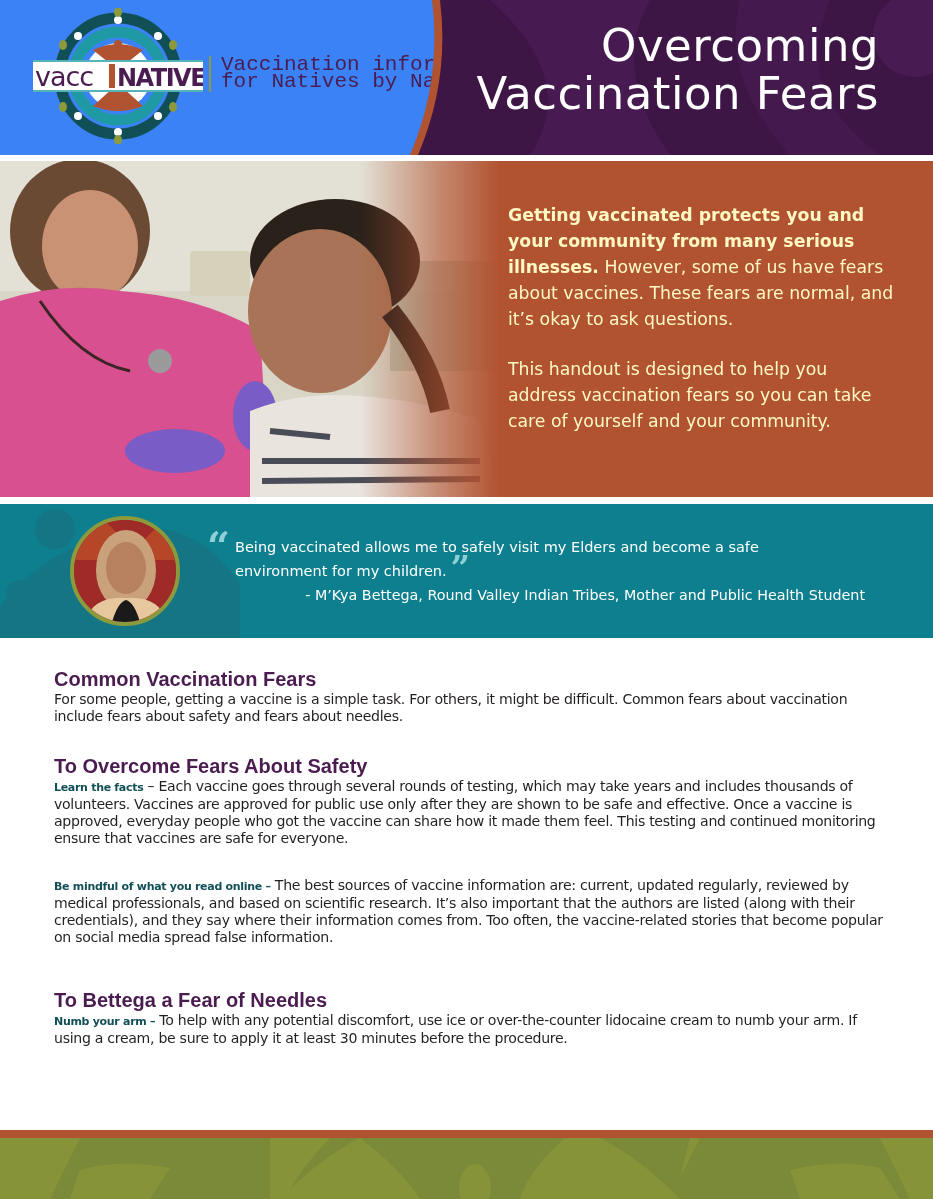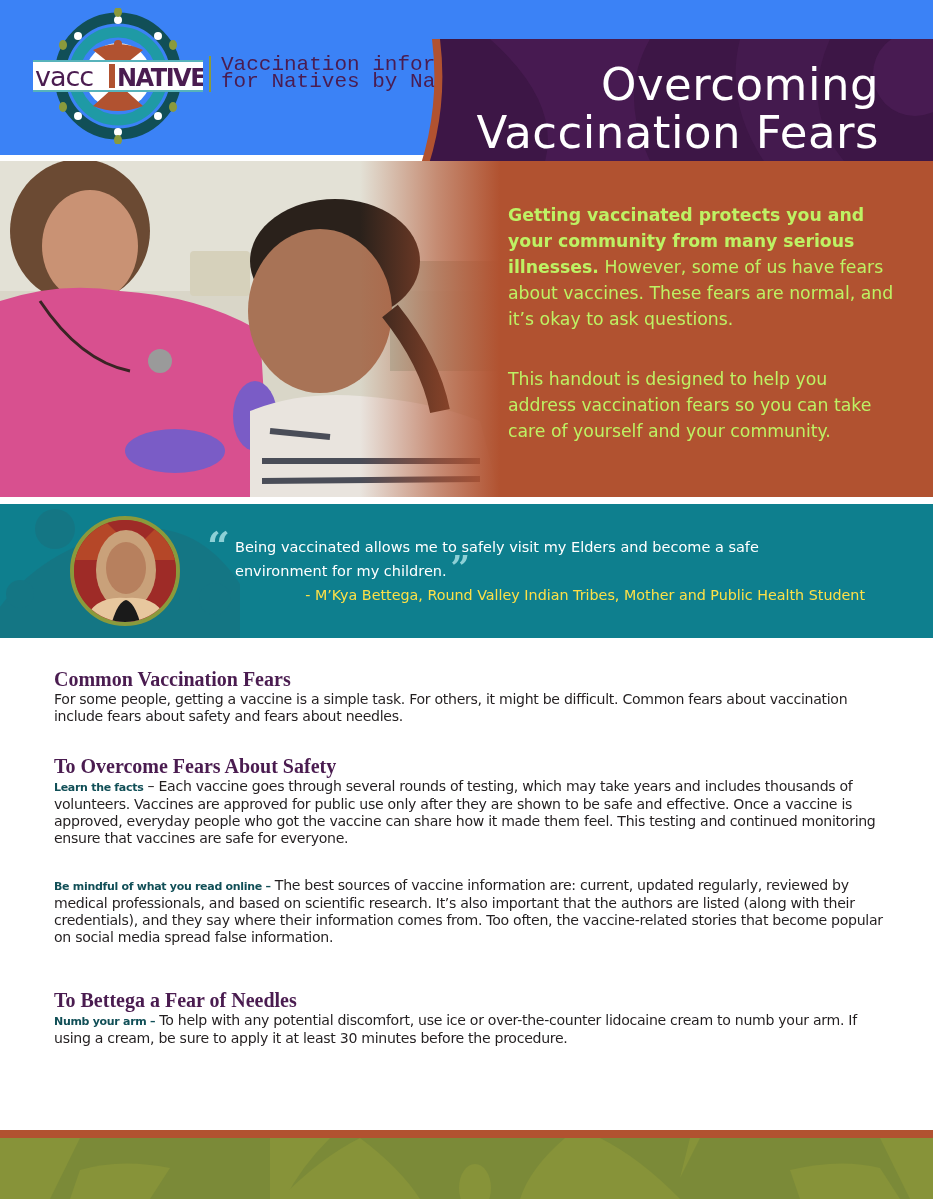--- a/index.html
+++ b/index.html
@@ -4,47 +4,47 @@
 <style>
   * { box-sizing: border-box; margin: 0; padding: 0; }
   html, body { width: 933px; height: 1199px; background: #ffffff; overflow: hidden; }
   body { position: relative; font-family: "DejaVu Sans", sans-serif; color: #231f20; }
 
   
   .header { position: absolute; left: 0; top: 0; width: 933px; height: 155px; background: #3b82f6; }
   .logo { position: absolute; left: 33px; top: 8px; width: 170px; height: 136px; }
   .logo-divider { position: absolute; left: 209px; top: 56px; width: 2px; height: 36px; background: #8a9a3c; }
   .tagline { position: absolute; left: 221px; top: 56px; font-family: Liberation Mono, monospace; font-size: 21px; line-height: 17px; color: #4a1c50; }
-  .title-panel { position: absolute; left: 410px; top: 0; width: 523px; height: 155px; overflow: hidden; margin-top: 39px; }
+  .title-panel { position: absolute; left: 410px; top: 0; width: 523px; height: 155px; overflow: hidden; }
   .title-panel svg { position: absolute; left: 0; top: 0; }
   .title { position: absolute; right: 54px; top: 22px; text-align: right; color: #ffffff;
            font-family: "DejaVu Sans", sans-serif; font-size: 45px; line-height: 48px; font-weight: normal; letter-spacing: 0.5px; }
 
   
   .hero { position: absolute; left: 0; top: 161px; width: 933px; height: 336px; background: #b15230; }
   .hero-photo { position: absolute; left: 0; top: 0; width: 500px; height: 336px; overflow: hidden; }
   .hero-photo-fade { position: absolute; left: 360px; top: 0; width: 140px; height: 336px;
                      background: linear-gradient(to right, rgba(177,82,48,0) 0%, rgba(177,82,48,0.6) 55%, #b15230 100%); }
-  .hero-text { position: absolute; left: 508px; top: 41px; width: 390px; color: #bef264;
+  .hero-text { position: absolute; left: 508px; top: 41px; width: 390px; color: #fef9c3;
                font-family: "DejaVu Sans", sans-serif; font-size: 17.3px; line-height: 26px; }
   .hero-text .lead { font-weight: bold; }
-  .hero-text p + p { margin-top: 34px; }
+  .hero-text p + p { margin-top: 24px; }
 
   
   .quote-band { position: absolute; left: 0; top: 504px; width: 933px; height: 134px; background: #0e7f8e; overflow: hidden; }
   .quote-band .bg-shapes { position: absolute; left: 0; top: 0; }
   .avatar { position: absolute; left: 70px; top: 12px; width: 110px; height: 110px; border-radius: 50%; border: 4px solid #8a9a3c; overflow: hidden; background: #a8322a; }
   .quote-mark-open { position: absolute; left: 207px; top: 22px; color: #8dd0d6; font-family: "DejaVu Serif", serif; font-weight: bold; font-size: 40px; line-height: 40px; }
   .quote-text { position: absolute; left: 235px; top: 31px; width: 600px; color: #fff; font-family: "DejaVu Sans", sans-serif; font-size: 14.5px; line-height: 24px; }
   .quote-mark-close { color: #8dd0d6; font-family: "DejaVu Serif", serif; font-weight: bold; font-size: 34px; line-height: 10px; vertical-align: -4px; margin-left: 4px; }
-  .attribution { position: absolute; right: 68px; top: 82px; color: #fde047; font-family: "DejaVu Sans", sans-serif; font-size: 14.3px; line-height: 18px; }
+  .attribution { position: absolute; right: 68px; top: 82px; color: #ffffff; font-family: "DejaVu Sans", sans-serif; font-size: 14.3px; line-height: 18px; }
 
   
   .content { position: absolute; left: 54px; top: 667px; width: 830px; }
-  .h2 { color: #4a1c50; font-family: Liberation Serif, serif; font-weight: bold; font-size: 20px; line-height: 24px; }
+  .h2 { color: #4a1c50; font-family: Liberation Sans, sans-serif; font-weight: bold; font-size: 20px; line-height: 24px; }
   .para { font-family: "DejaVu Sans", sans-serif; font-size: 14.1px; line-height: 17px; color: #231f20; letter-spacing: -0.3px; }
   .para .kw { color: #114f57; font-weight: bold; font-size: 11px; }
   .sec-common { position: absolute; left: 0; top: 0; }
   .sec-safety { position: absolute; left: 0; top: 87px; }
   .sec-online { position: absolute; left: 0; top: 210px; }
   .sec-needles { position: absolute; left: 0; top: 321px; }
 
   
   .footer-rule { position: absolute; left: 0; top: 1130px; width: 933px; height: 8px; background: #b15230; }
   .footer { position: absolute; left: 0; top: 1138px; width: 933px; height: 61px; background: #7b8a38; overflow: hidden; }

